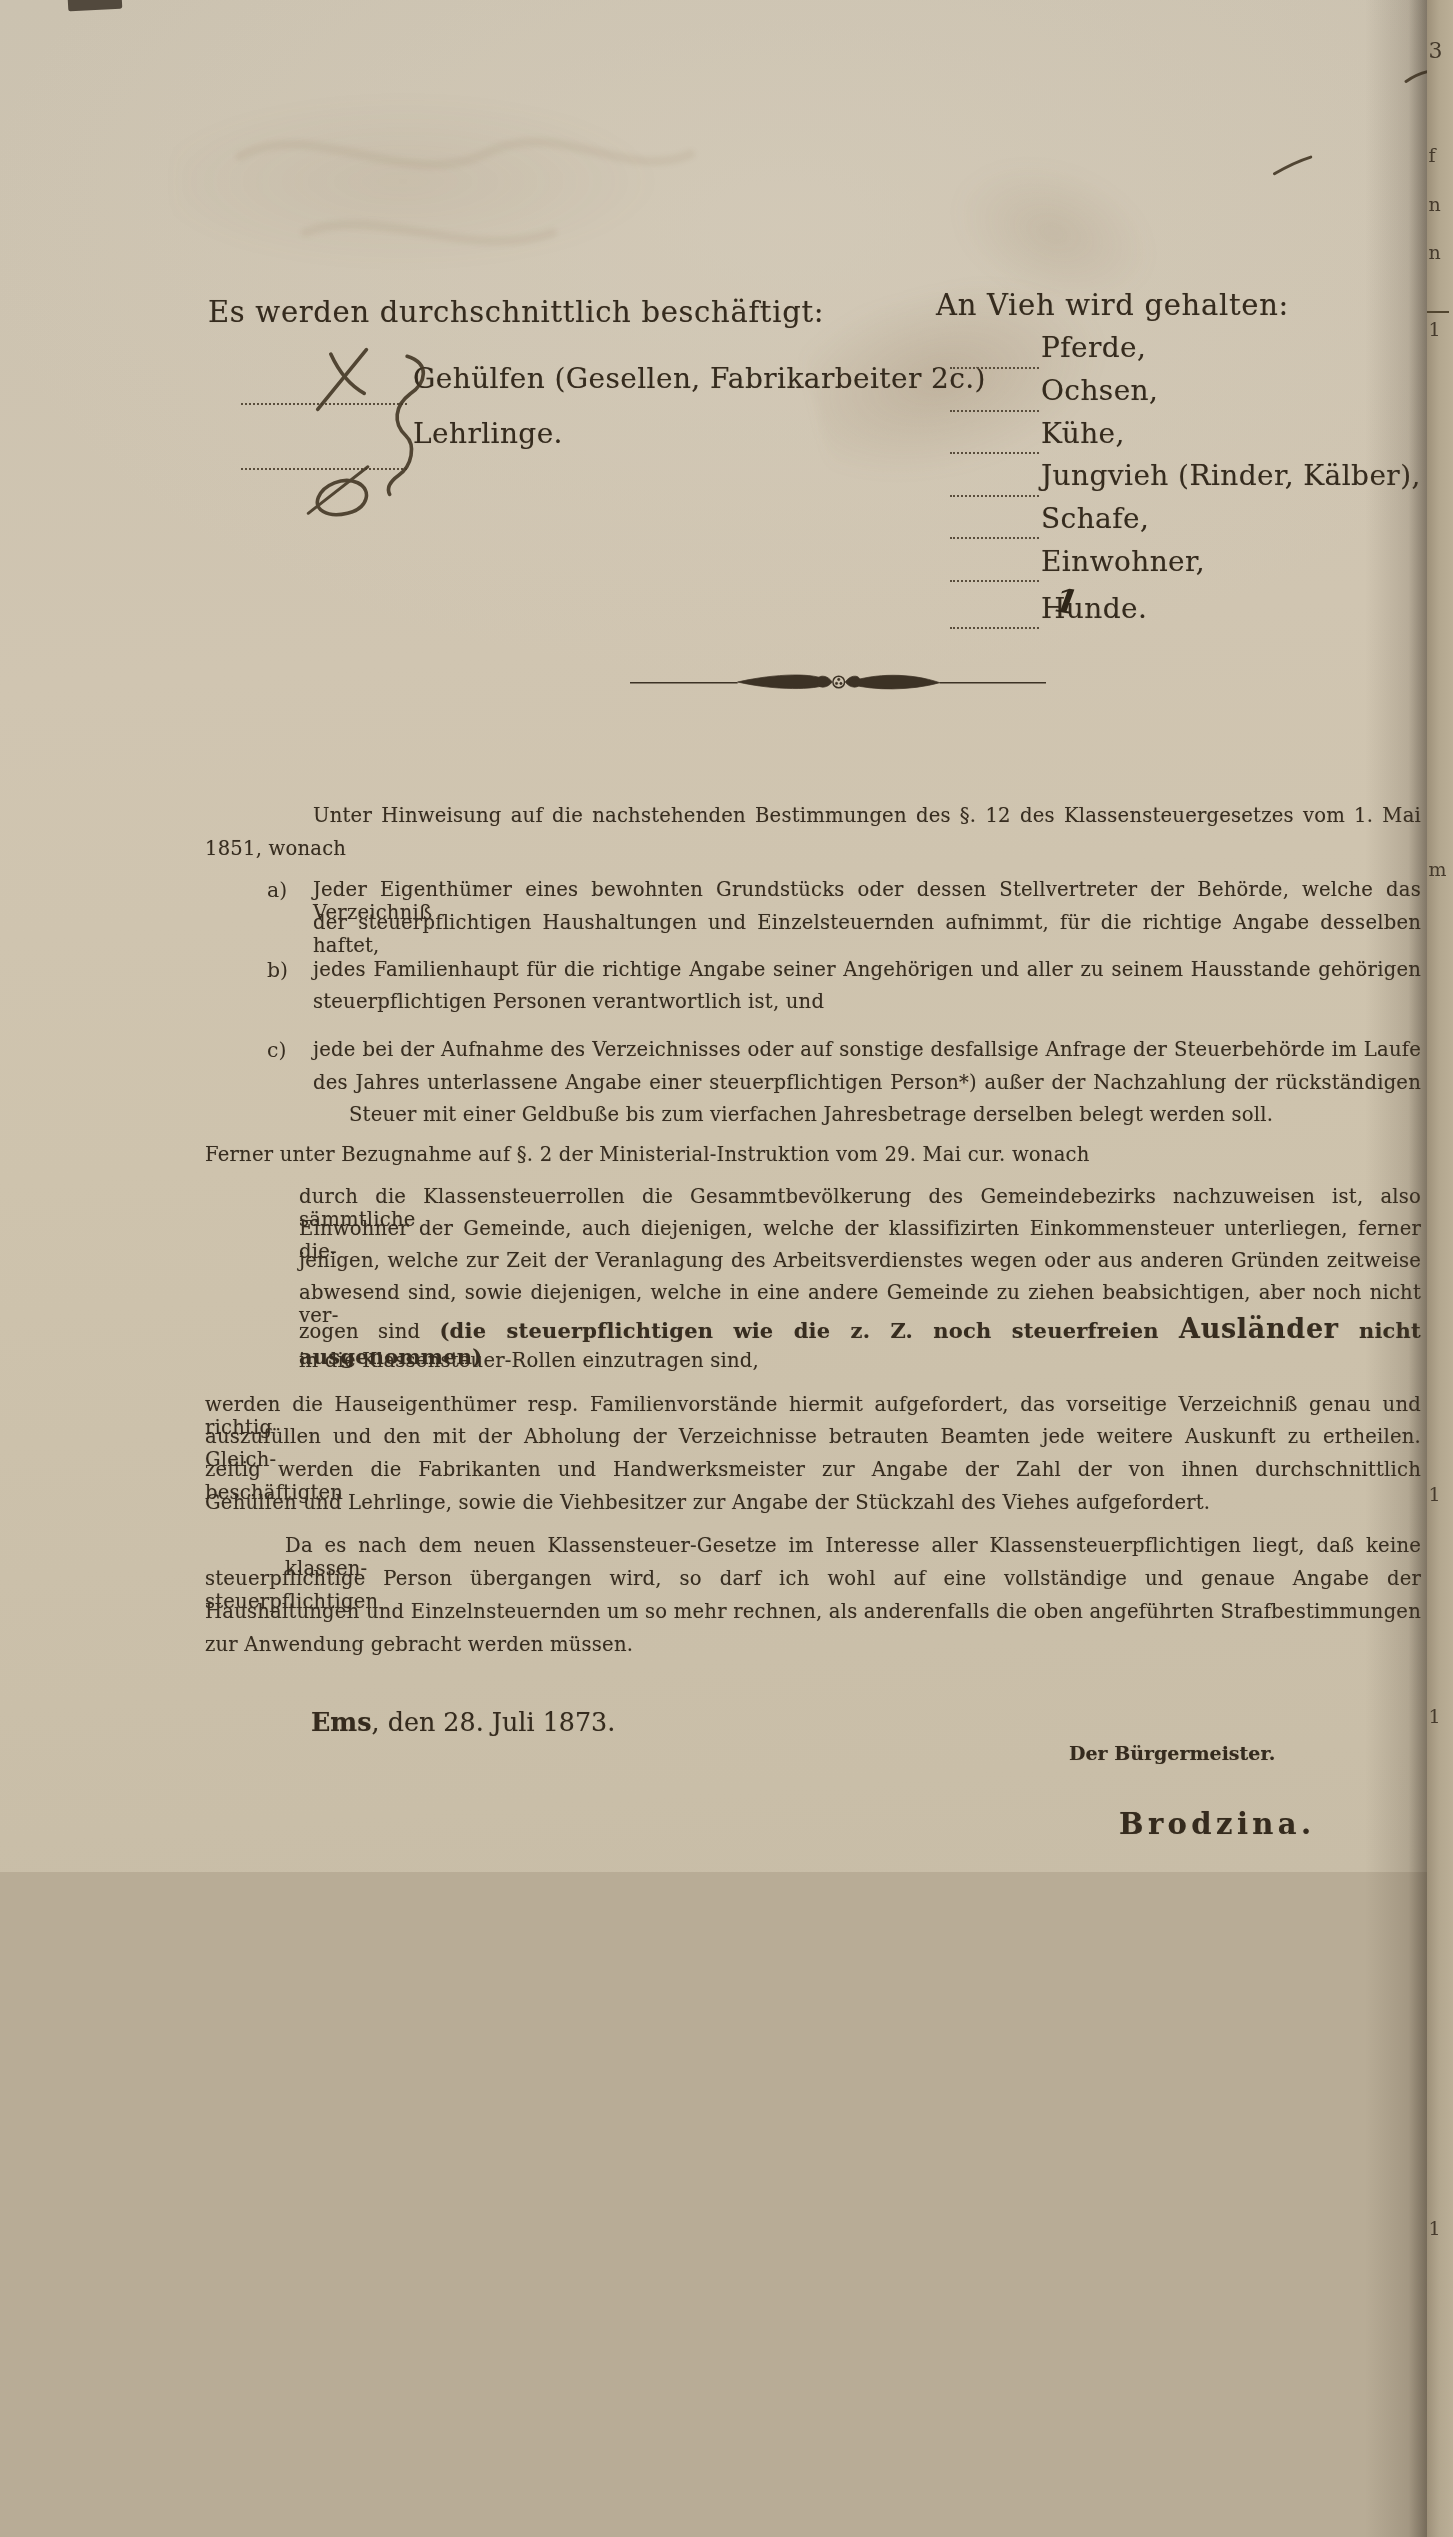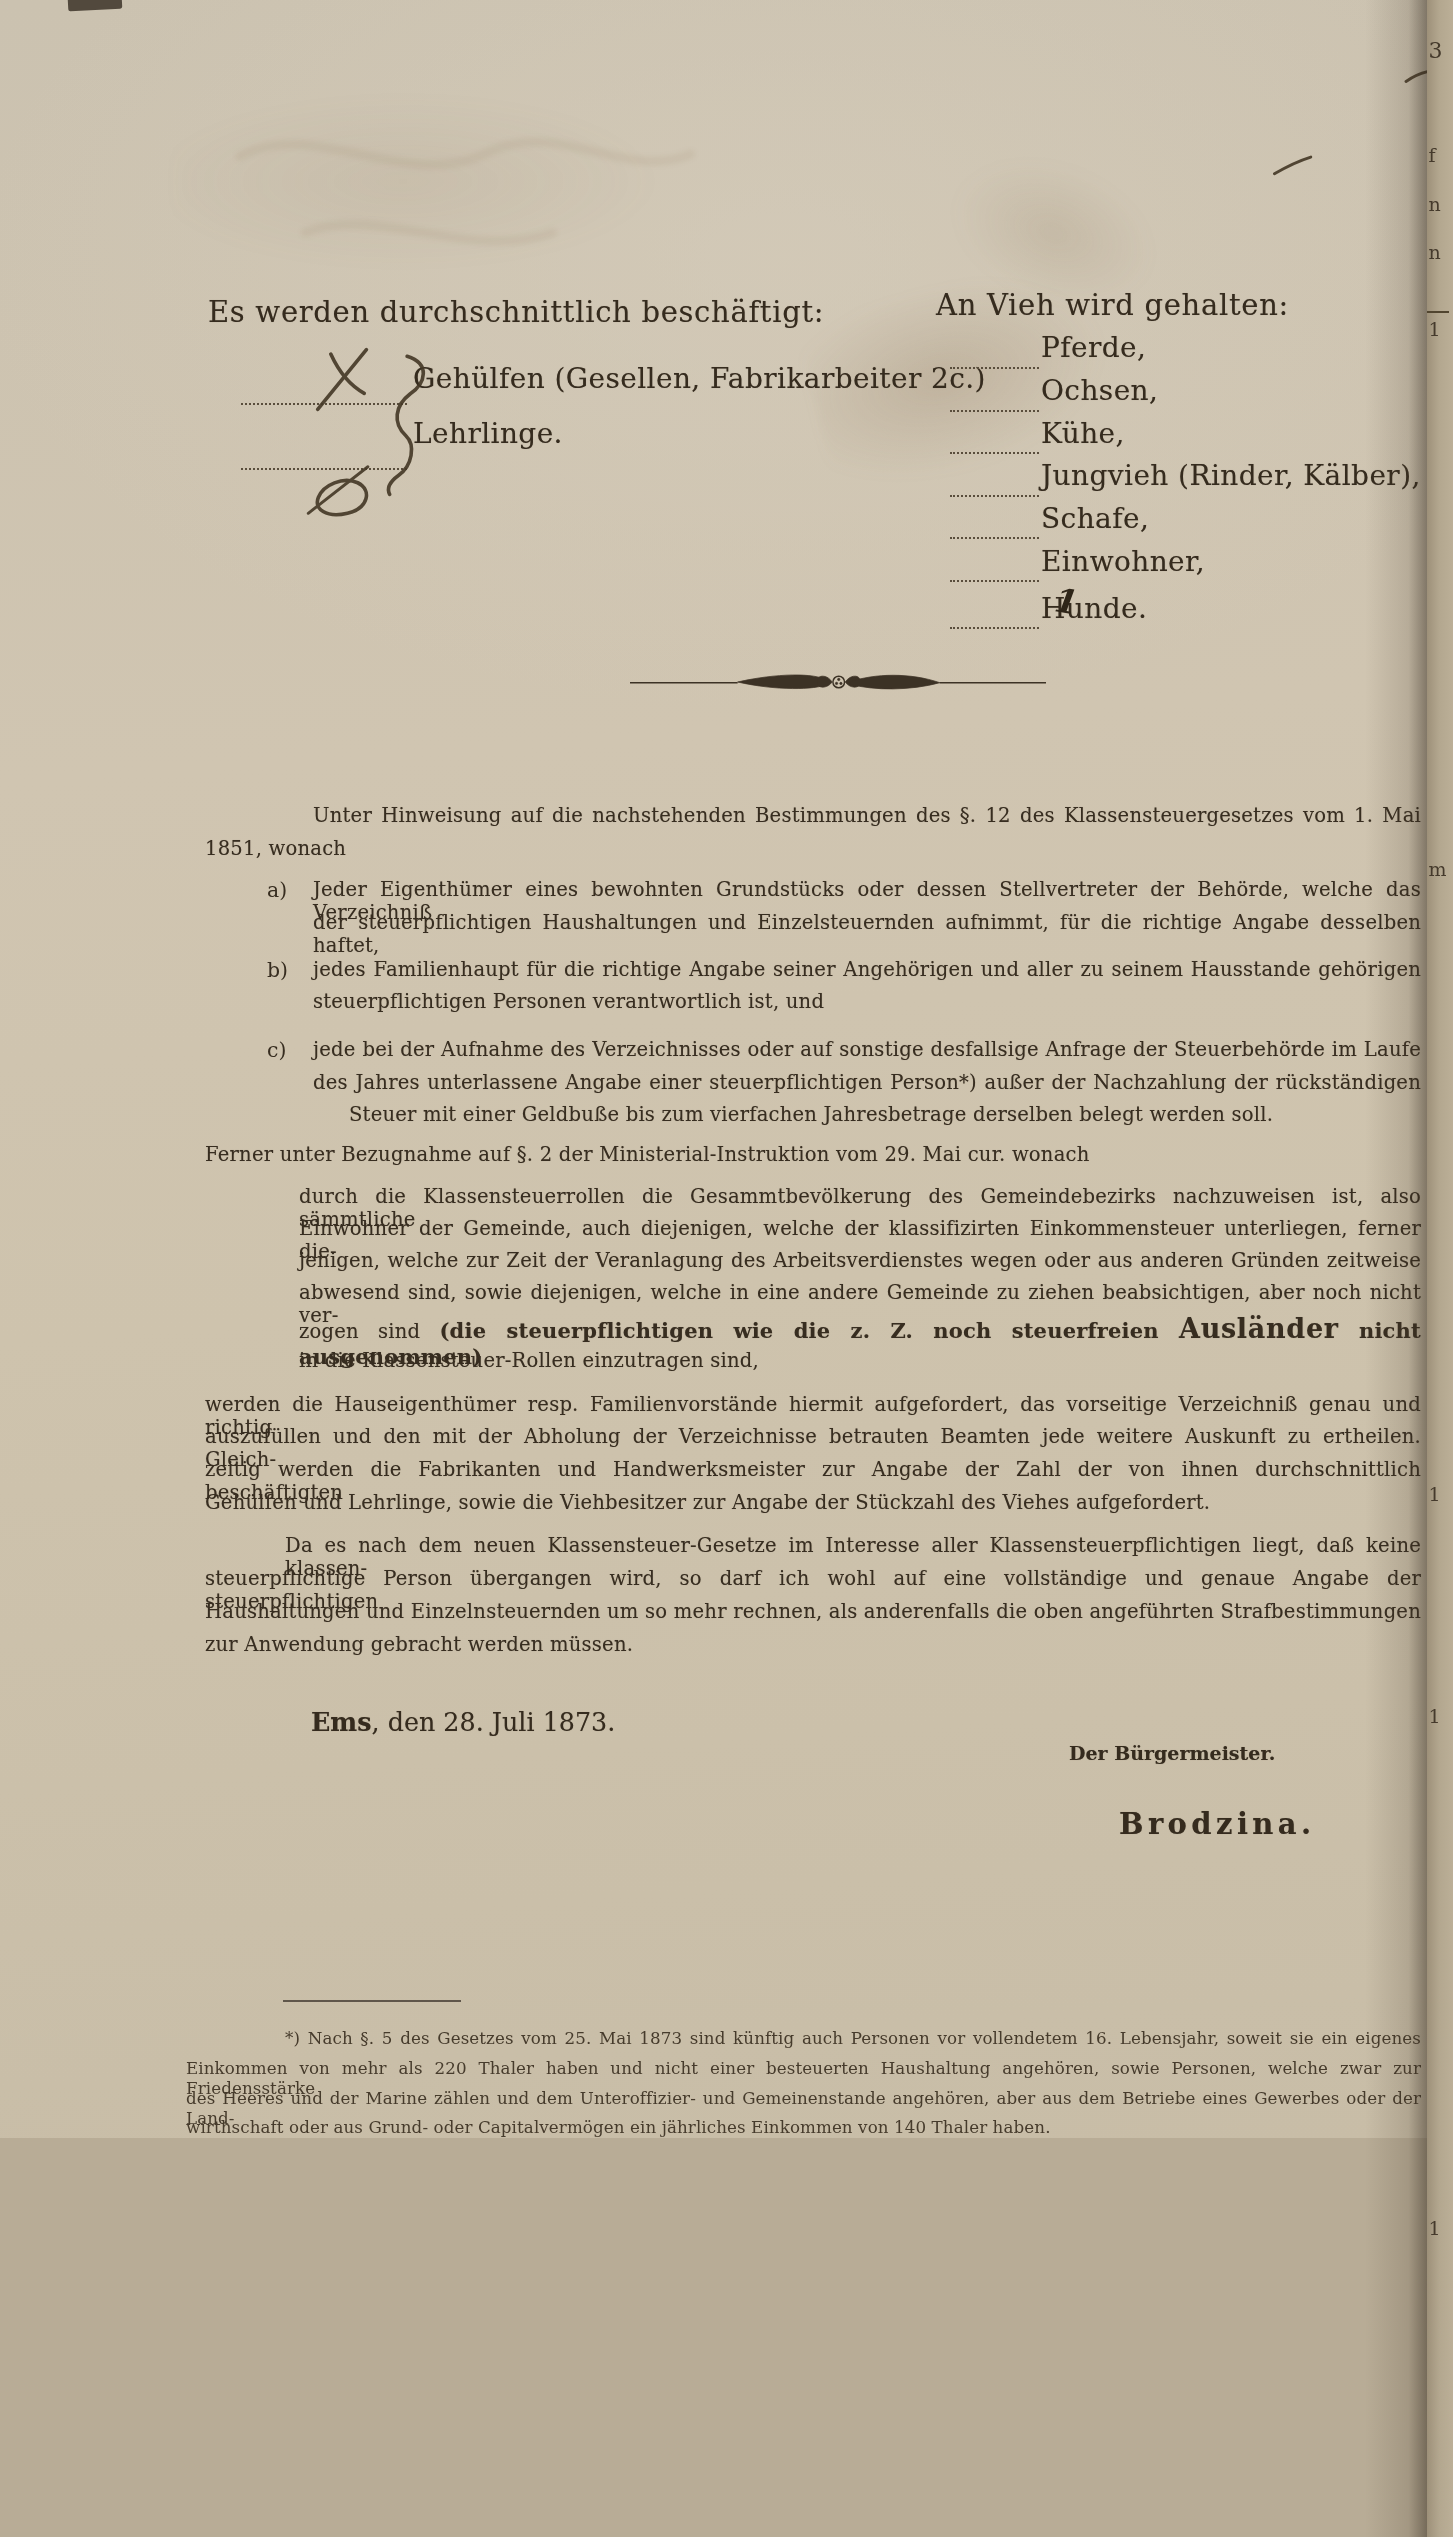--- a/index.html
+++ b/index.html
@@ -2,21 +2,21 @@
 <html lang="de" style="font-size:11.6px"><head>
 <meta charset="utf-8">
 <style>
   html,body{margin:0;padding:0;}
   body{
     width:1454px;height:2538px;position:relative;overflow:hidden;
     background:#b8ac96;
     font-family:"DejaVu Serif","Liberation Serif",serif;
   }
   .page{
-    position:absolute;left:0;top:0;width:1427px;height:2138px;
+    position:absolute;left:0;top:0;width:1427px;height:1872px;
     background:
       radial-gradient(ellipse 1163px 654px at 55% 12%, rgba(214,205,188,.55), rgba(0,0,0,0) 70%),
       linear-gradient(176deg,#cbc2b0 0%, #d0c5b1 35%, #cec3ad 60%, #c8bda7 100%);
     overflow:hidden;
   }
   .abs{position:absolute;}
   .ink{color:#352b1e;text-shadow:0 0 0.7px rgba(52,40,26,.35);}
   .heading{font-size:29px;letter-spacing:0.7px;}
   .lbl{font-size:28px;letter-spacing:0.4px;}
   .line{position:absolute;font-size:19.6px;color:#372d20;text-shadow:0 0 0.7px rgba(52,40,26,.3);white-space:normal;letter-spacing:0.2px;}

